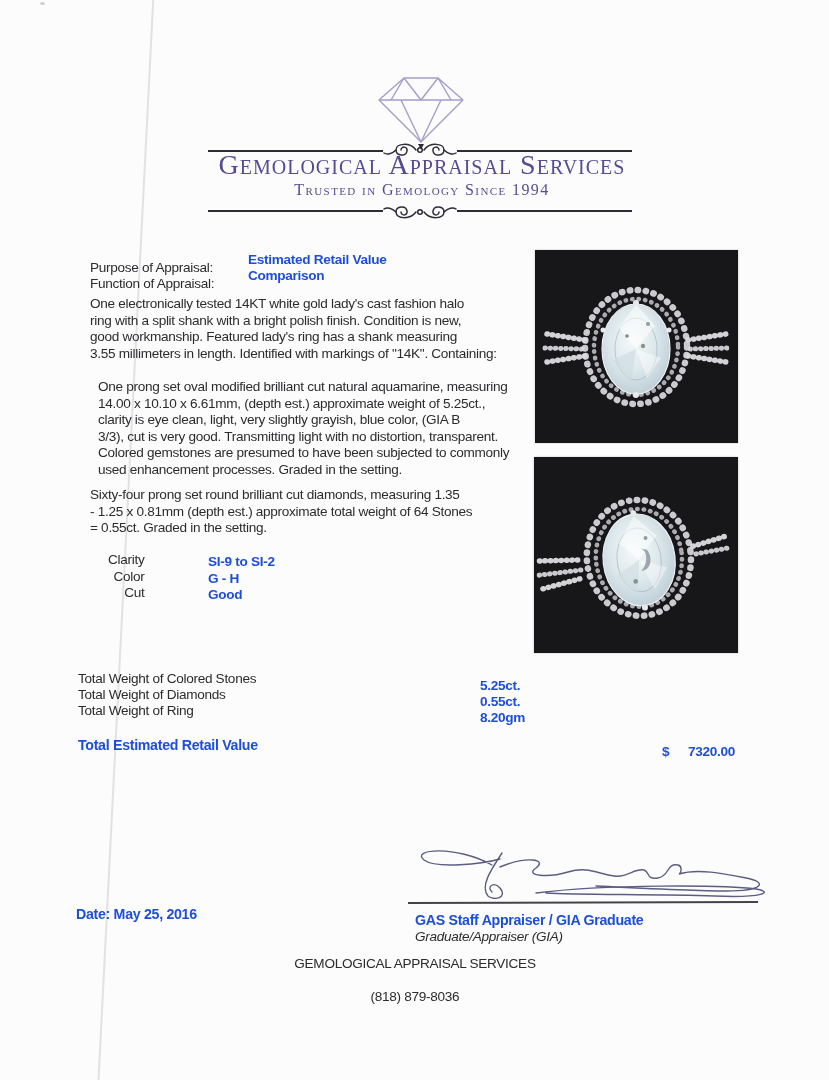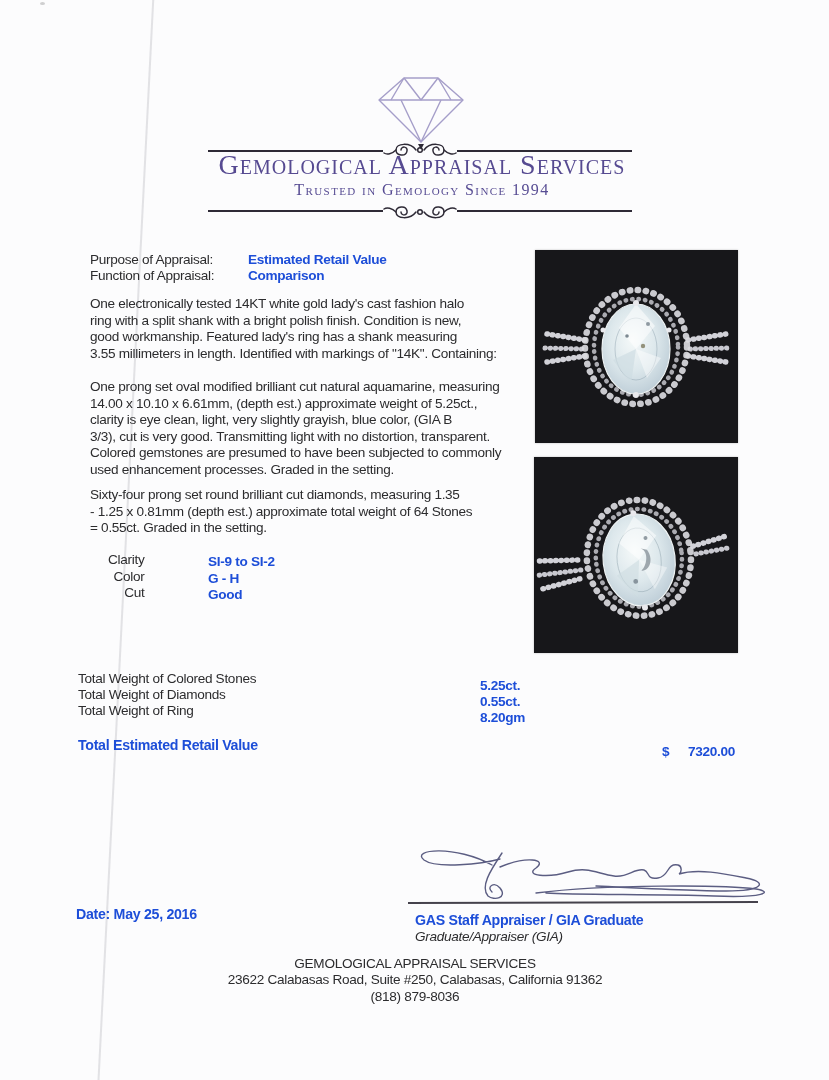--- a/index.html
+++ b/index.html
@@ -17,21 +17,21 @@
   .title{position:absolute;left:16px;top:149px;width:812px;text-align:center;
          font-family:"Liberation Serif",serif;font-variant:small-caps;font-size:28px;line-height:32px;
          color:#564a91;letter-spacing:1px;font-weight:500;}
   .subtitle{position:absolute;left:16px;top:181px;width:812px;text-align:center;
             font-family:"Liberation Serif",serif;font-variant:small-caps;font-size:16px;line-height:18px;
             color:#574c93;letter-spacing:1.4px;font-weight:500;}
   .rule{position:absolute;left:208px;width:424px;height:22px;display:flex;align-items:center;}
   .rule .line{flex:1;height:2.4px;background:#2e2a36;}
   
   .kv{display:flex;}
-  .kv .k{width:158px;flex:none;}
+  .kv .k{width:158px;flex:none;margin-top:8px;}
   .tot-labels div{height:16.2px;}
   .tot-values div{height:16.2px;}
   .photo{position:absolute;box-shadow:0 0 2px rgba(0,0,0,.25);}
   .footer-line{position:absolute;left:10px;width:810px;text-align:center;}
   .it{font-style:italic;}
 </style>
 </head>
 <body>
 
 <div class="page">
@@ -86,21 +86,21 @@
   </div>
   <div class="abs kv" style="left:90px;top:268px;">
     <span class="k">Function of Appraisal:</span>
     <span class="b">Comparison</span>
   </div>
 
   <div class="abs pre" style="left:90px;top:296px;width:470px;">One electronically tested 14KT white gold lady's cast fashion halo
 ring with a split shank with a bright polish finish. Condition is new,
 good workmanship. Featured lady's ring has a shank measuring
 3.55 millimeters in length. Identified with markings of "14K".  Containing:</div>
-  <div class="abs pre" style="left:90px;top:379px;width:470px;">One prong set oval modified brilliant cut natural aquamarine, measuring
+  <div class="abs pre" style="left:98px;top:379px;width:470px;">One prong set oval modified brilliant cut natural aquamarine, measuring
 14.00 x 10.10 x 6.61mm, (depth est.) approximate weight of 5.25ct.,
 clarity is eye clean, light, very slightly grayish, blue color, (GIA B
 3/3), cut is very good. Transmitting light with no distortion, transparent.
 Colored gemstones are presumed to have been subjected to commonly
 used enhancement processes. Graded in the setting.</div>
   <div class="abs pre" style="left:90px;top:487px;width:470px;">Sixty-four prong set round brilliant cut diamonds, measuring 1.35
 - 1.25 x 0.81mm (depth est.) approximate total weight of 64 Stones
 = 0.55ct. Graded in the setting.</div>
 
   <div class="abs grades" style="left:108px;top:552px;text-align:right;">
@@ -196,16 +196,15 @@
       <path d="M104,24 C130,13 152,16 140,25 C128,33 152,35 172,29 C192,23 202,31 218,33 C232,35 238,25 248,27 C254,29 250,37 262,35 C274,33 270,20 282,22 C286,23 286,29 283,31 C302,25 330,31 350,35 C372,39 368,48 330,48 C300,48 240,45 200,43"></path>
       <path d="M140,50 C210,41 330,42 360,46 C378,49 368,55 318,53 C260,51 180,52 150,50"></path>
     </g>
   </svg>
 
   <div class="abs b" style="left:76px;top:906px;font-size:14.2px;">Date: May 25, 2016</div>
   <div class="abs b" style="left:415px;top:912px;font-size:14.2px;">GAS Staff Appraiser / GIA Graduate</div>
   <div class="abs it" style="left:415px;top:929px;">Graduate/Appraiser (GIA)</div>
 
   <div class="footer-line" style="top:956px;">GEMOLOGICAL APPRAISAL SERVICES</div>
-  <div class="footer-line" style="top:972px;">23622 Calabasas Road, Suite #250, Calabasas, California 91362</div>
   <div class="footer-line" style="top:989px;">(818) 879-8036</div>
 
 </div>
 
 </body></html>

